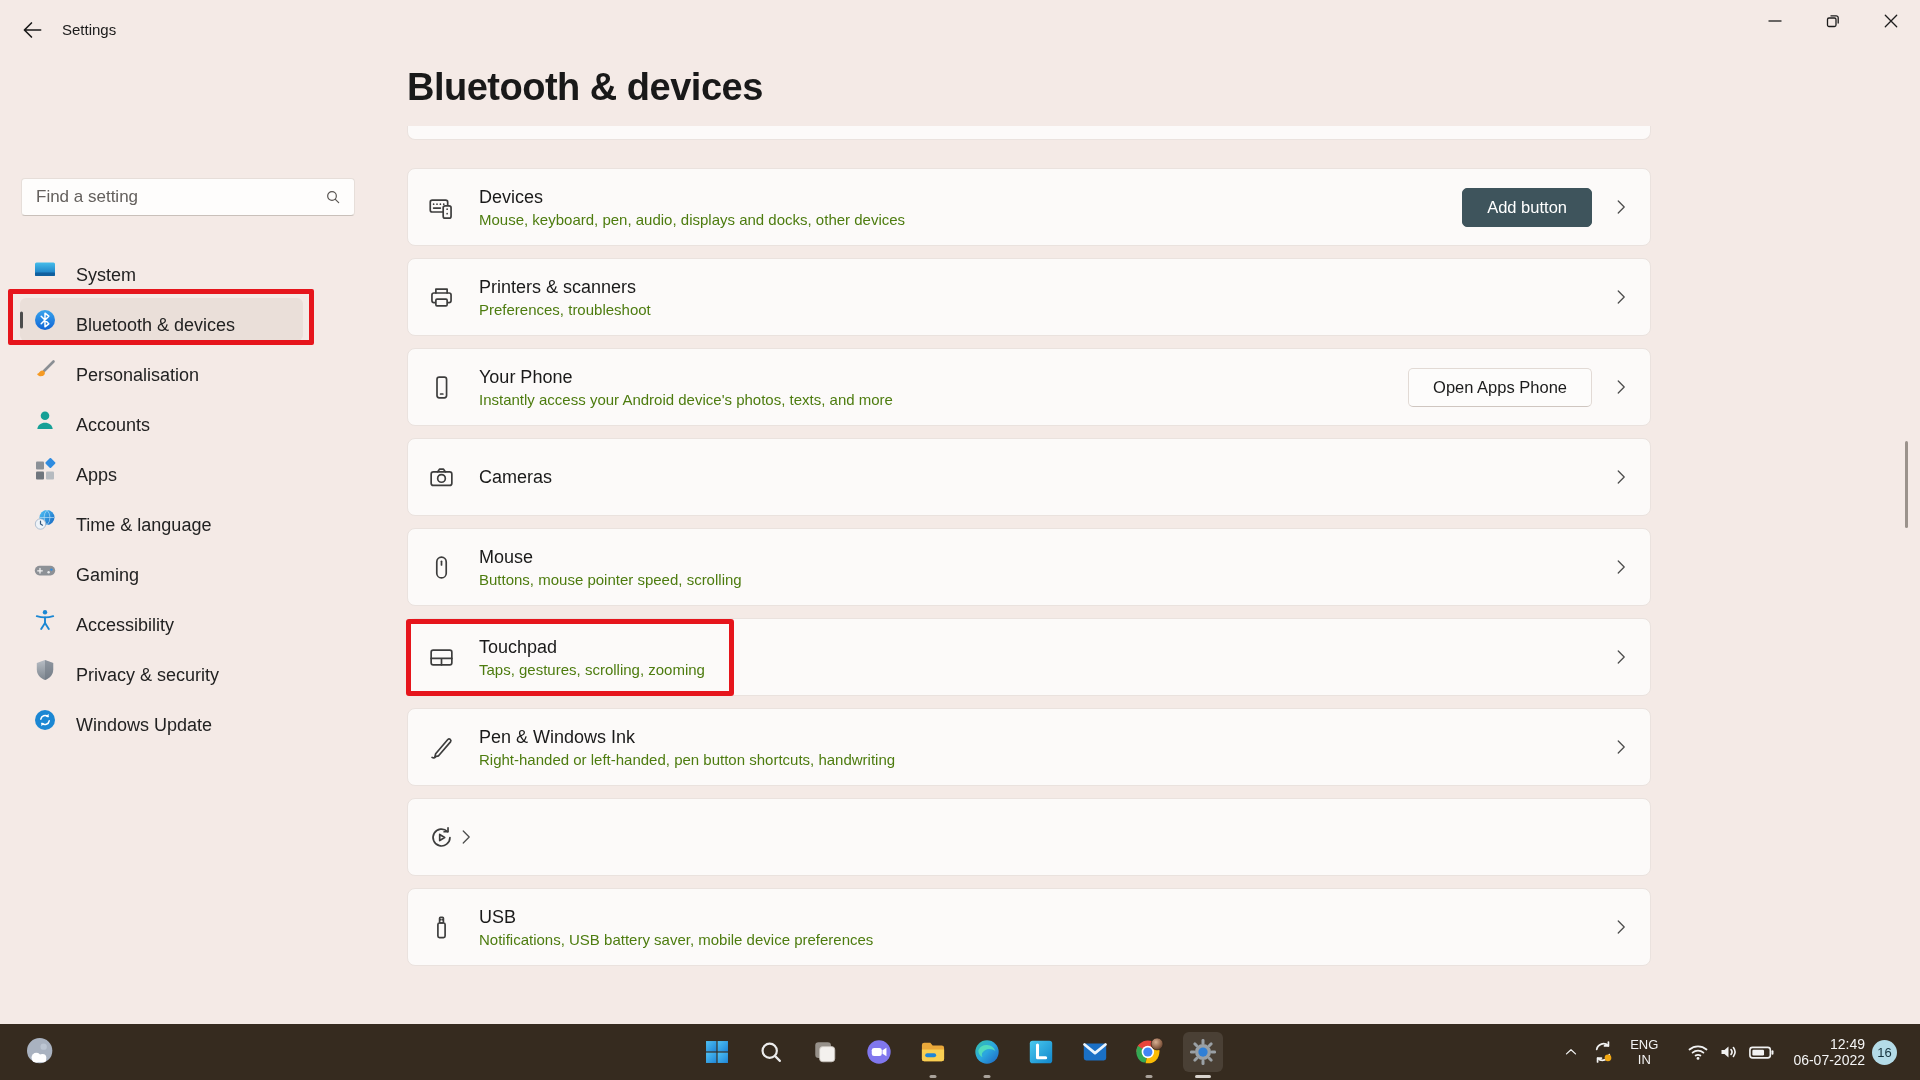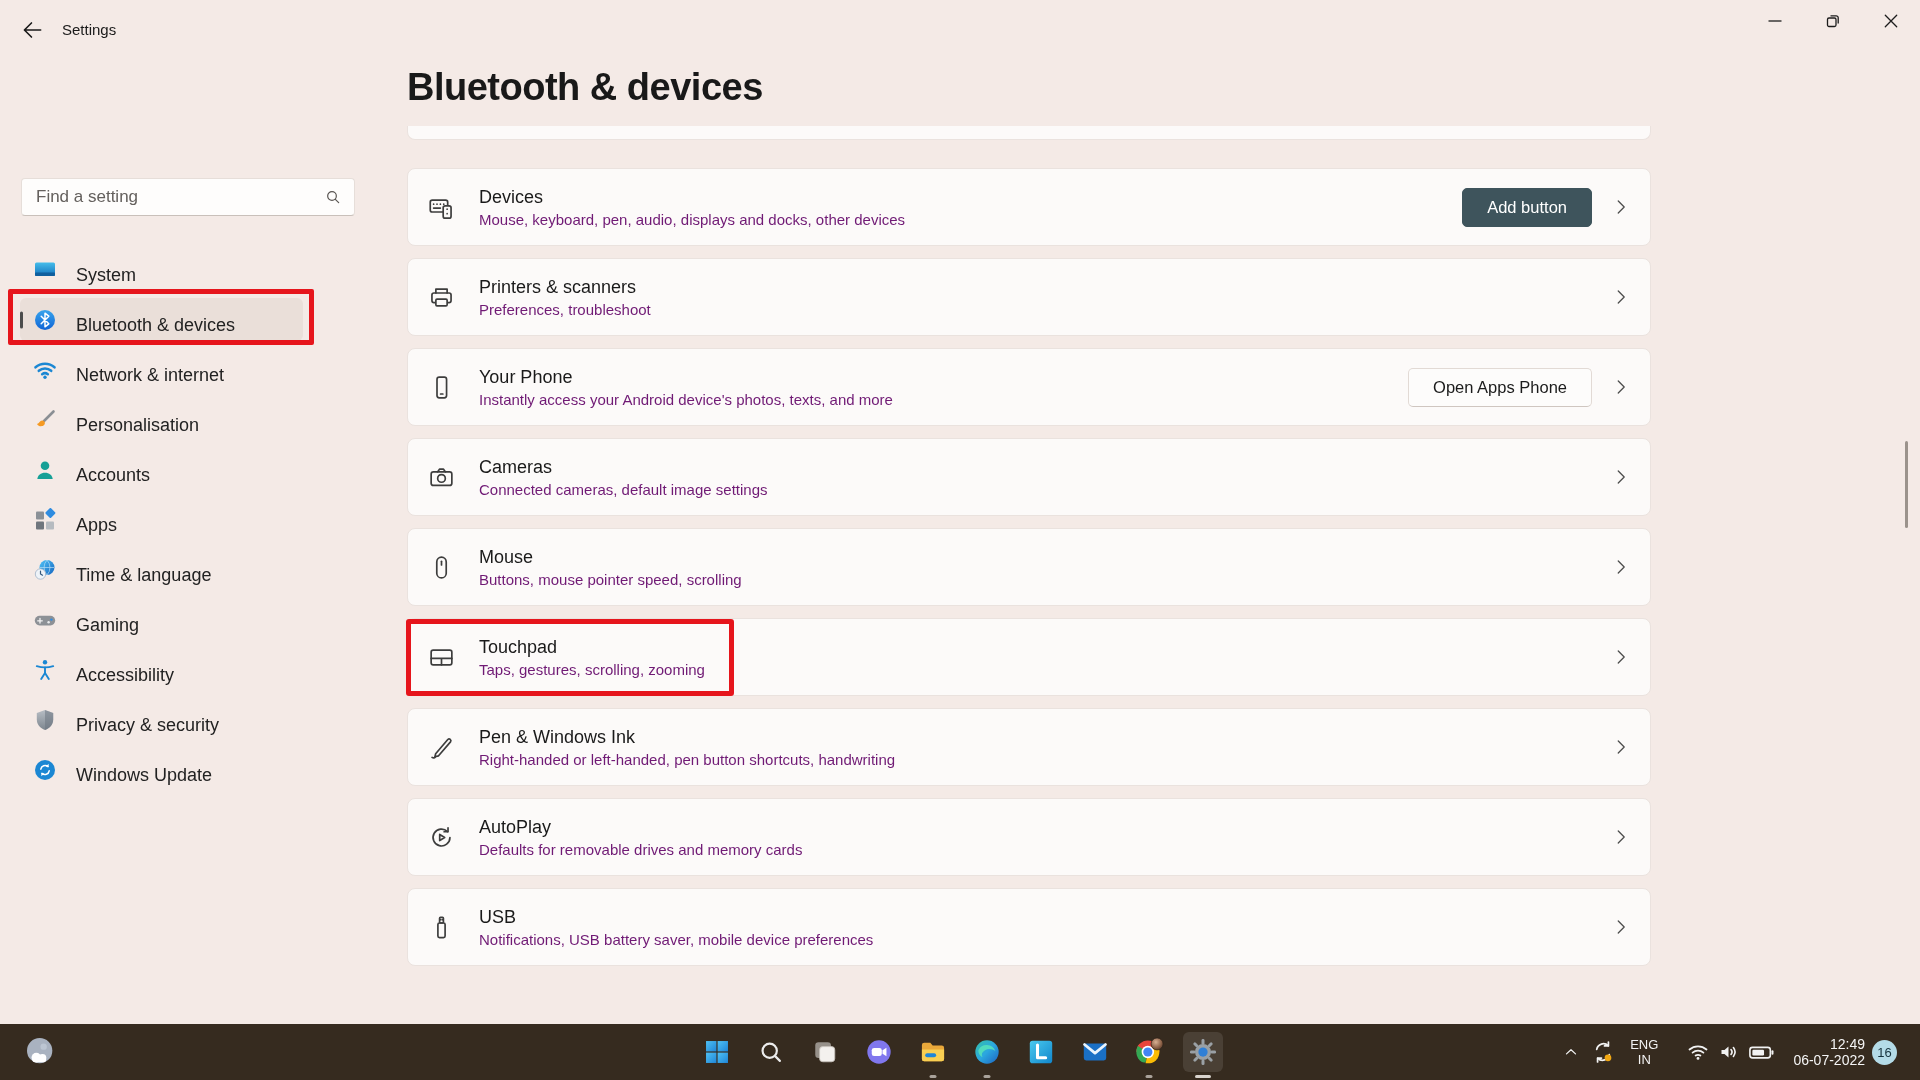--- a/index.html
+++ b/index.html
@@ -45,21 +45,21 @@
   
   #page-title { position:absolute; left:407px; top:66px; font-size:38px; font-weight:600; color:#191919; letter-spacing:-0.5px; }
   #content { position:absolute; left:407px; top:126px; width:1244px; }
   #partial-card { height:14px; background:#fcfaf9; border:1px solid #eae2de; border-top:none;
     border-radius:0 0 8px 8px; margin-bottom:28px; }
   .card { position:relative; height:78px; margin-bottom:12px; background:#fcfaf9;
     border:1px solid #eae2de; border-radius:8px; display:flex; align-items:center; cursor:pointer; }
   .row-ic { width:27px; height:27px; margin-left:20px; flex:0 0 auto; }
   .row-text { margin-left:24px; flex:1; min-width:0; }
   .row-title { font-size:18px; color:#1a1a1a; line-height:22px; }
-  .row-sub { font-size:15px; color:#701a75; line-height:19px; margin-top:2px; }
+  .row-sub { font-size:15px; color:#4d7c0f; line-height:19px; margin-top:2px; }
   .btn { height:39px; padding:0 24px; border-radius:5px; font-family:inherit; font-size:16.5px;
     margin-right:18px; cursor:pointer; flex:0 0 auto; }
   .btn-primary { background:#3e545c; color:#ffffff; border:1px solid #3e545c; }
   .btn-secondary { background:#fdfcfb; color:#1b1b1b; border:1px solid #e2dad5; border-bottom-color:#cfc6c0; }
   .chev { width:22px; height:22px; margin-right:18px; flex:0 0 auto; }
   .row-red { left:-2px; top:0px; width:328px; height:77px; border-radius:3px; }
 
   #scroll-thumb { position:absolute; left:1905px; top:441px; width:3px; height:87px;
     background:#9b938c; border-radius:2px; }
 
@@ -152,31 +152,20 @@
             </defs>
             <circle cx="12" cy="12" r="10" fill="url(#gbt)"></circle>
             <path d="M8.2 8.2l7.6 7.6-3.8 3V5.2l3.8 3-7.6 7.6" fill="none" stroke="#fff" stroke-width="1.5" stroke-linecap="round" stroke-linejoin="round"></path>
           </svg>
         </span>
         <span class="nav-label">Bluetooth &amp; devices</span>
         <span class="red-box nav-red"></span>
       </div>
       <div class="nav-item">
         <span class="icon nav-ic">
-          <svg width="24" height="24" viewBox="0 0 24 24" fill="none" stroke="#1b87d3" stroke-width="2.6" stroke-linecap="round">
-            <path d="M2.5 9.3a14.5 14.5 0 0 1 19 0"></path>
-            <path d="M5.8 12.8a9.5 9.5 0 0 1 12.4 0"></path>
-            <path d="M9.2 16.2a4.8 4.8 0 0 1 5.6 0"></path>
-            <circle cx="12" cy="19.3" r="1.7" fill="#1b87d3" stroke="none"></circle>
-          </svg>
-        </span>
-        <span class="nav-label">Network &amp; internet</span>
-      </div>
-      <div class="nav-item">
-        <span class="icon nav-ic">
           <svg width="24" height="24" viewBox="0 0 24 24">
             <path d="M20.5 3.5L11 13" stroke="#8a8f94" stroke-width="2.6" stroke-linecap="round"></path>
             <path d="M9 12.5c-2.2.4-2.6 2.8-5 3.4 1.4 2.6 5.3 3 7.1 1.1 1.3-1.3 1-3.5-.6-4.3z" fill="#f59a23"></path>
           </svg>
         </span>
         <span class="nav-label">Personalisation</span>
       </div>
       <div class="nav-item">
         <span class="icon nav-ic">
           <svg width="24" height="24" viewBox="0 0 24 24" fill="#16a096">
@@ -329,21 +318,20 @@
       <div class="card">
         <span class="icon row-ic">
           <svg width="27" height="27" viewBox="0 0 24 24" fill="none" stroke="#3d3d3d" stroke-width="1.5" stroke-linecap="round" stroke-linejoin="round">
             <rect x="2.8" y="7" width="18.4" height="12" rx="2"></rect>
             <path d="M8.5 7l1.7-2.4h3.6L15.5 7"></path>
             <circle cx="12" cy="12.8" r="3.4"></circle>
           </svg>
         </span>
         <div class="row-text">
           <div class="row-title">Cameras</div>
-          <div class="row-sub">Connected cameras, default image settings</div>
         </div>
         <span class="icon chev">
           <svg width="22" height="22" viewBox="0 0 24 24" fill="none" stroke="#4c4c4c" stroke-width="1.4" stroke-linecap="round" stroke-linejoin="round">
             <path d="M9 5.5l6.5 6.5L9 18.5"></path>
           </svg>
         </span>
       </div>
       <div class="card">
         <span class="icon row-ic">
           <svg width="27" height="27" viewBox="0 0 24 24" fill="none" stroke="#3d3d3d" stroke-width="1.5" stroke-linecap="round" stroke-linejoin="round">
@@ -397,24 +385,20 @@
         </span>
       </div>
       <div class="card">
         <span class="icon row-ic">
           <svg width="27" height="27" viewBox="0 0 24 24" fill="none" stroke="#3d3d3d" stroke-width="1.5" stroke-linecap="round" stroke-linejoin="round">
             <path d="M19.5 12a7.5 7.5 0 1 1-2.2-5.3"></path>
             <path d="M17.8 3.4v3.5h-3.5"></path>
             <path d="M10.4 9.3l4.4 2.7-4.4 2.7z"></path>
           </svg>
         </span>
-        <div class="row-text">
-          <div class="row-title">AutoPlay</div>
-          <div class="row-sub">Defaults for removable drives and memory cards</div>
-        </div>
         <span class="icon chev">
           <svg width="22" height="22" viewBox="0 0 24 24" fill="none" stroke="#4c4c4c" stroke-width="1.4" stroke-linecap="round" stroke-linejoin="round">
             <path d="M9 5.5l6.5 6.5L9 18.5"></path>
           </svg>
         </span>
       </div>
       <div class="card">
         <span class="icon row-ic">
           <svg width="27" height="27" viewBox="0 0 24 24" fill="none" stroke="#3d3d3d" stroke-width="1.5" stroke-linecap="round" stroke-linejoin="round">
             <rect x="8.8" y="8" width="6.4" height="13" rx="1.4"></rect>

